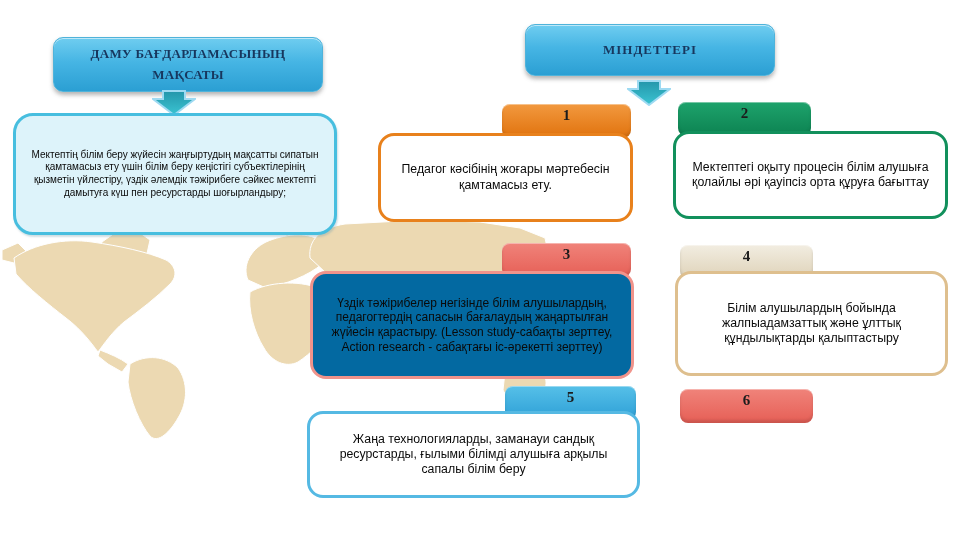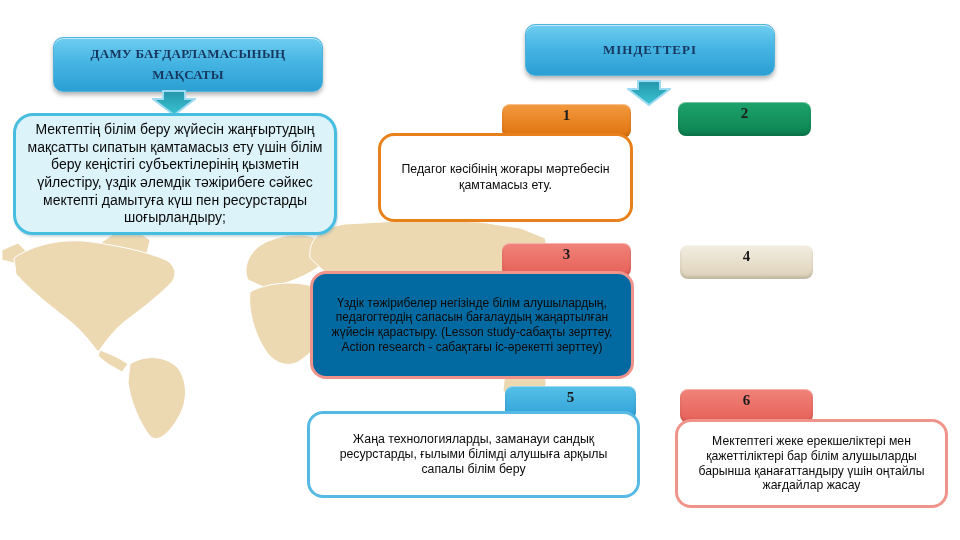--- a/index.html
+++ b/index.html
@@ -24,21 +24,21 @@
 
   .arrow{position:absolute;width:44px;height:26px;}
   #arrow-goal{left:152px;top:90px;}
   #arrow-tasks{left:627px;top:80px;}
 
   
   .goalbox{
     position:absolute;left:13px;top:113px;width:324px;height:122px;
     box-sizing:border-box;border:3px solid #47bedf;border-radius:20px;
     background:#ddf3fa;display:flex;align-items:center;justify-content:center;
-    text-align:center;color:#0a0a0a;font-size:14px;line-height:1.26;
+    text-align:center;color:#0a0a0a;font-size:10px;line-height:1.26;
     padding:4px 10px;box-shadow:1px 2px 2px rgba(120,160,175,.35);
   }
   .goalbox p{margin:0;}
 
   
   .task{position:absolute;}
   .tab{
     position:absolute;top:0;height:34px;border-radius:8px;z-index:1;
     display:flex;justify-content:center;
     box-shadow:inset 0 -3px 3px rgba(0,0,0,.12), inset 0 1px 0 rgba(255,255,255,.4);
@@ -148,48 +148,51 @@
       </div>
     <div class="card">
         <p>Педагог кәсібінің жоғары мәртебесін қамтамасыз ету.</p>
       </div>
   </div>
 
   <div class="task" id="t2">
     <div class="tab">
         <span>2</span>
       </div>
+    <div class="card">
+        <p>Мектептегі оқыту процесін білім алушыға қолайлы әрі қауіпсіз орта құруға бағыттау</p>
+      </div>
   </div>
 
   <div class="task" id="t3">
     <div class="tab">
         <span>3</span>
       </div>
     <div class="card">
         <p>Үздік тәжірибелер негізінде білім алушылардың, педагогтердің сапасын бағалаудың жаңартылған жүйесін қарастыру. (Lesson study-сабақты зерттеу, Action research - сабақтағы іс-әрекетті зерттеу)</p>
       </div>
   </div>
 
   <div class="task" id="t4">
     <div class="tab">
         <span>4</span>
+      </div>
+    <div class="card">
+        <p>Білім алушылардың бойында жалпыадамзаттық және ұлттық құндылықтарды қалыптастыру</p>
       </div>
   </div>
 
   <div class="task" id="t5">
     <div class="tab">
         <span>5</span>
       </div>
     <div class="card">
         <p>Жаңа технологияларды, заманауи сандық ресурстарды, ғылыми білімді алушыға арқылы сапалы білім беру</p>
       </div>
   </div>
 
   <div class="task" id="t6">
     <div class="tab">
         <span>6</span>
       </div>
-    <div class="card">
-        <p>Мектептегі жеке ерекшеліктері мен қажеттіліктері бар білім алушыларды барынша қанағаттандыру үшін оңтайлы жағдайлар жасау</p>
-      </div>
   </div>
 
 </div>
 
 </body></html>

